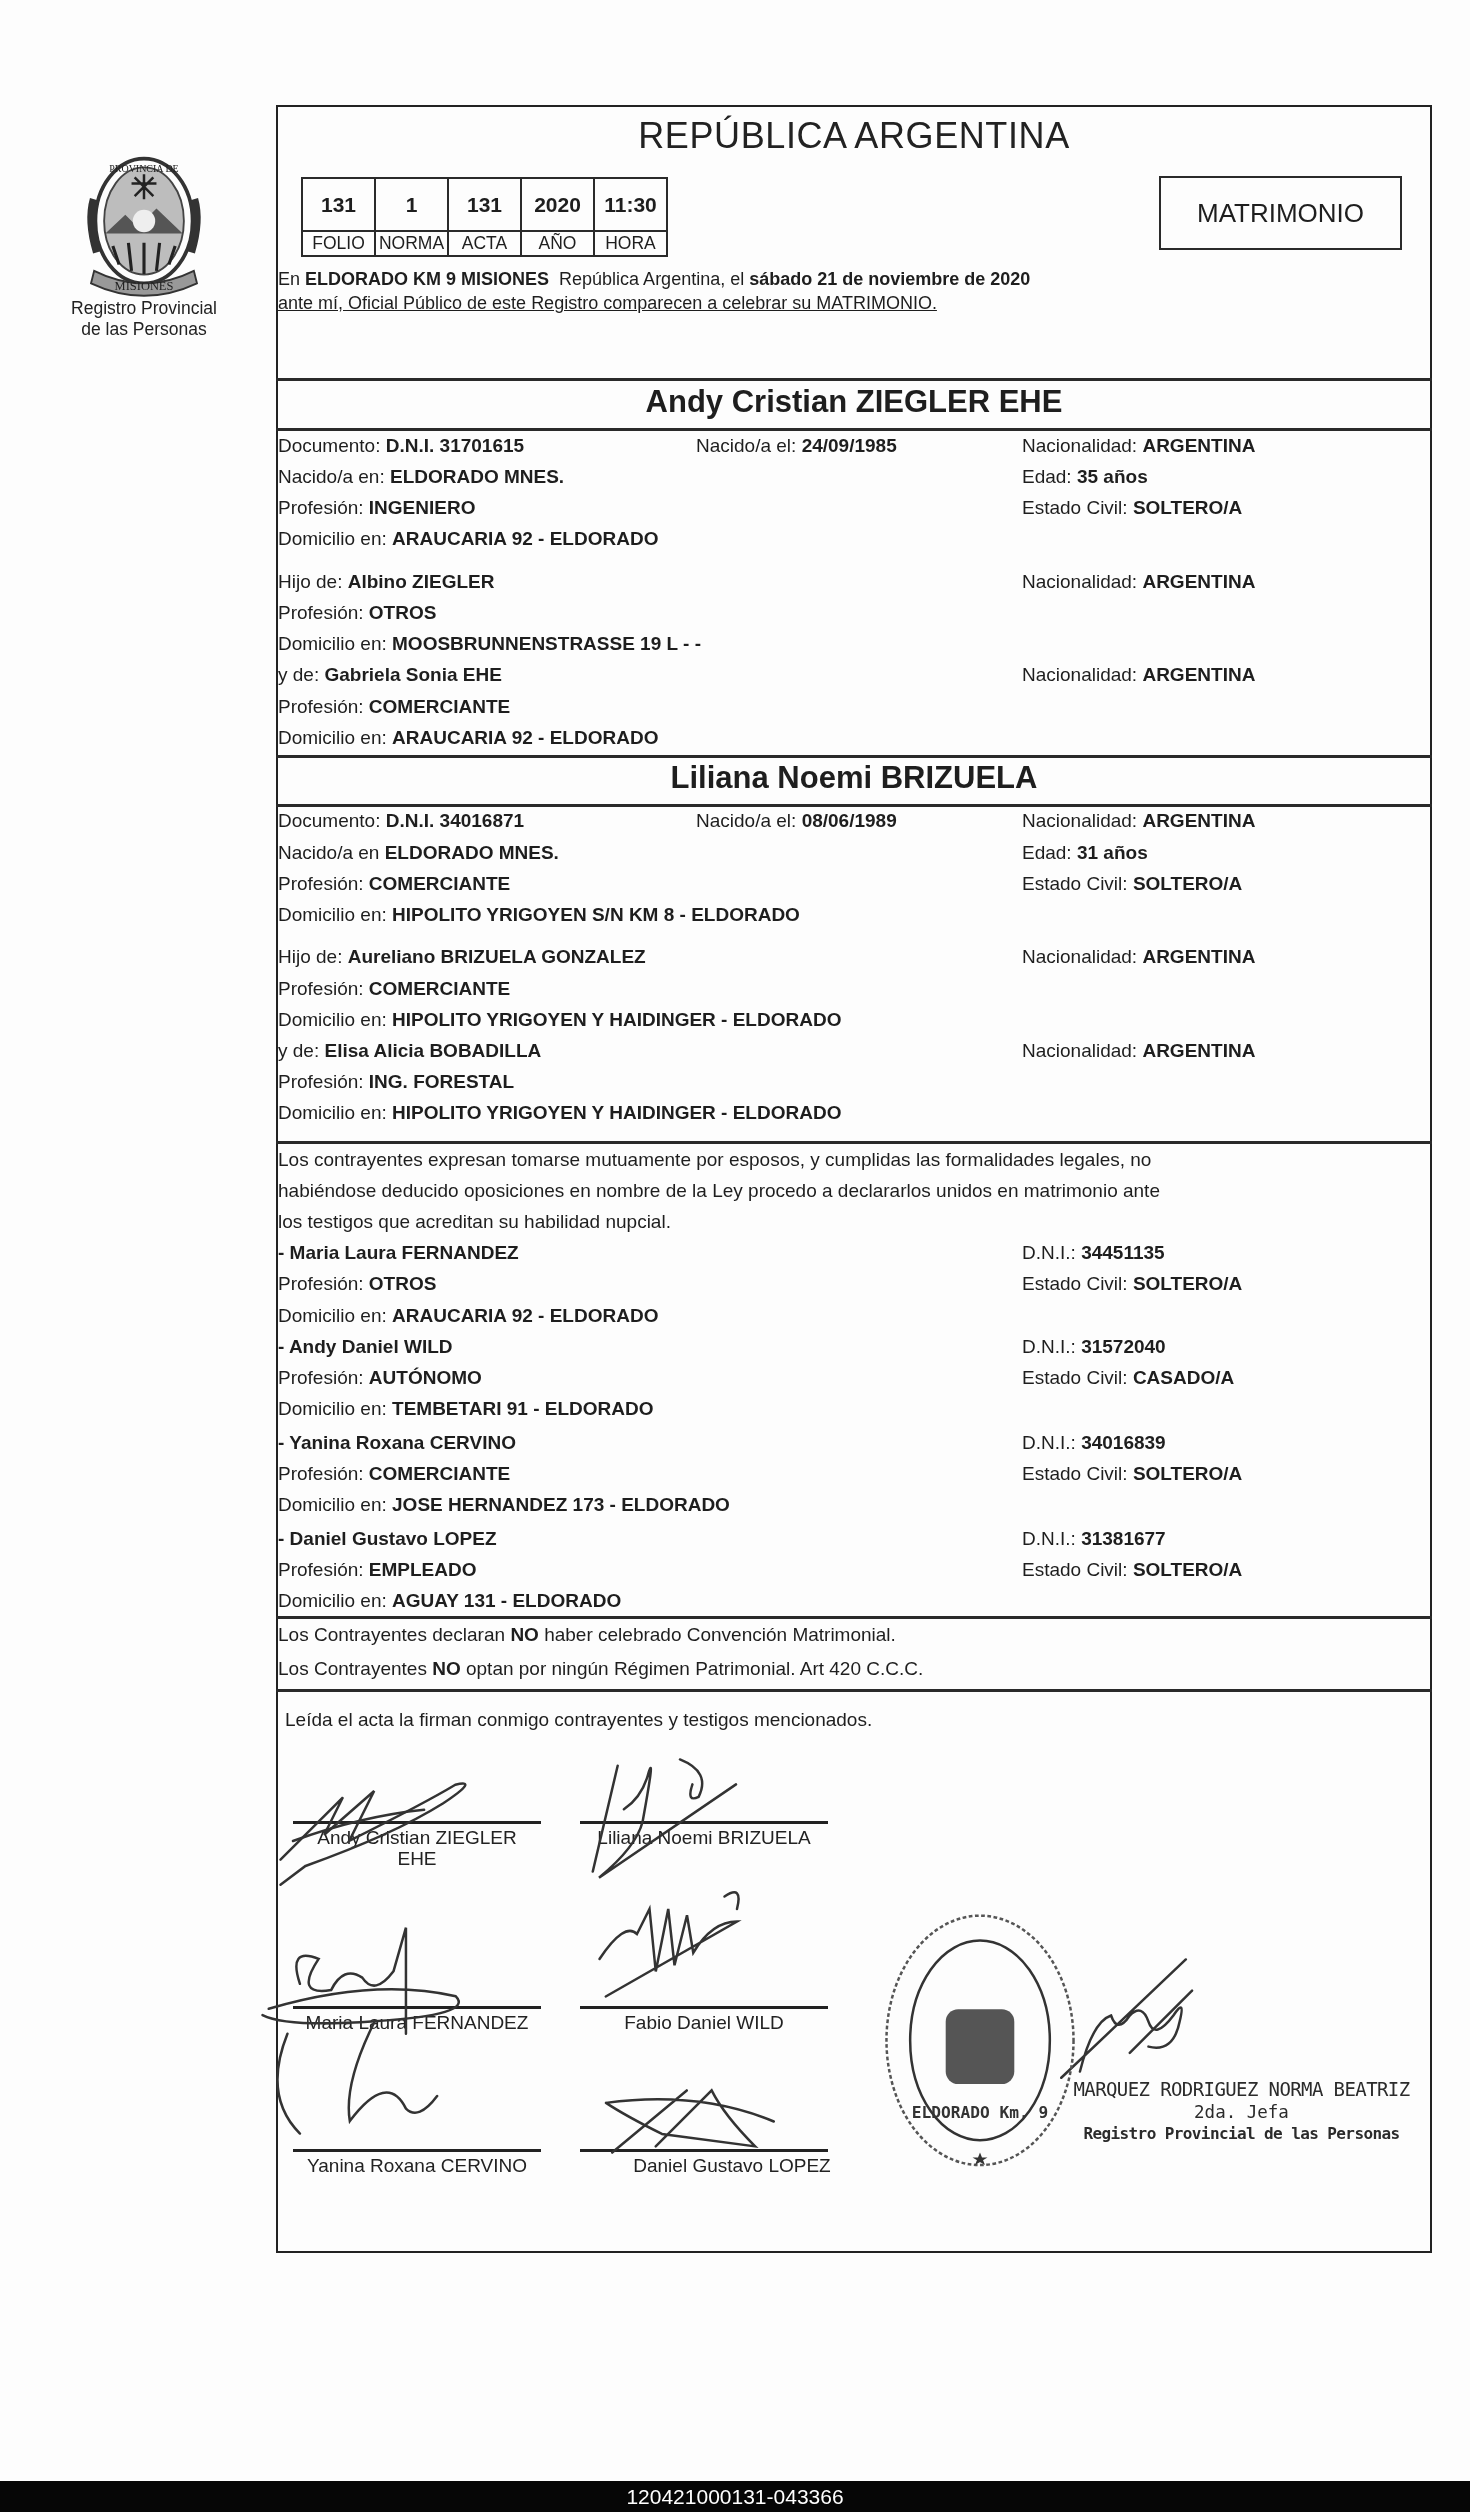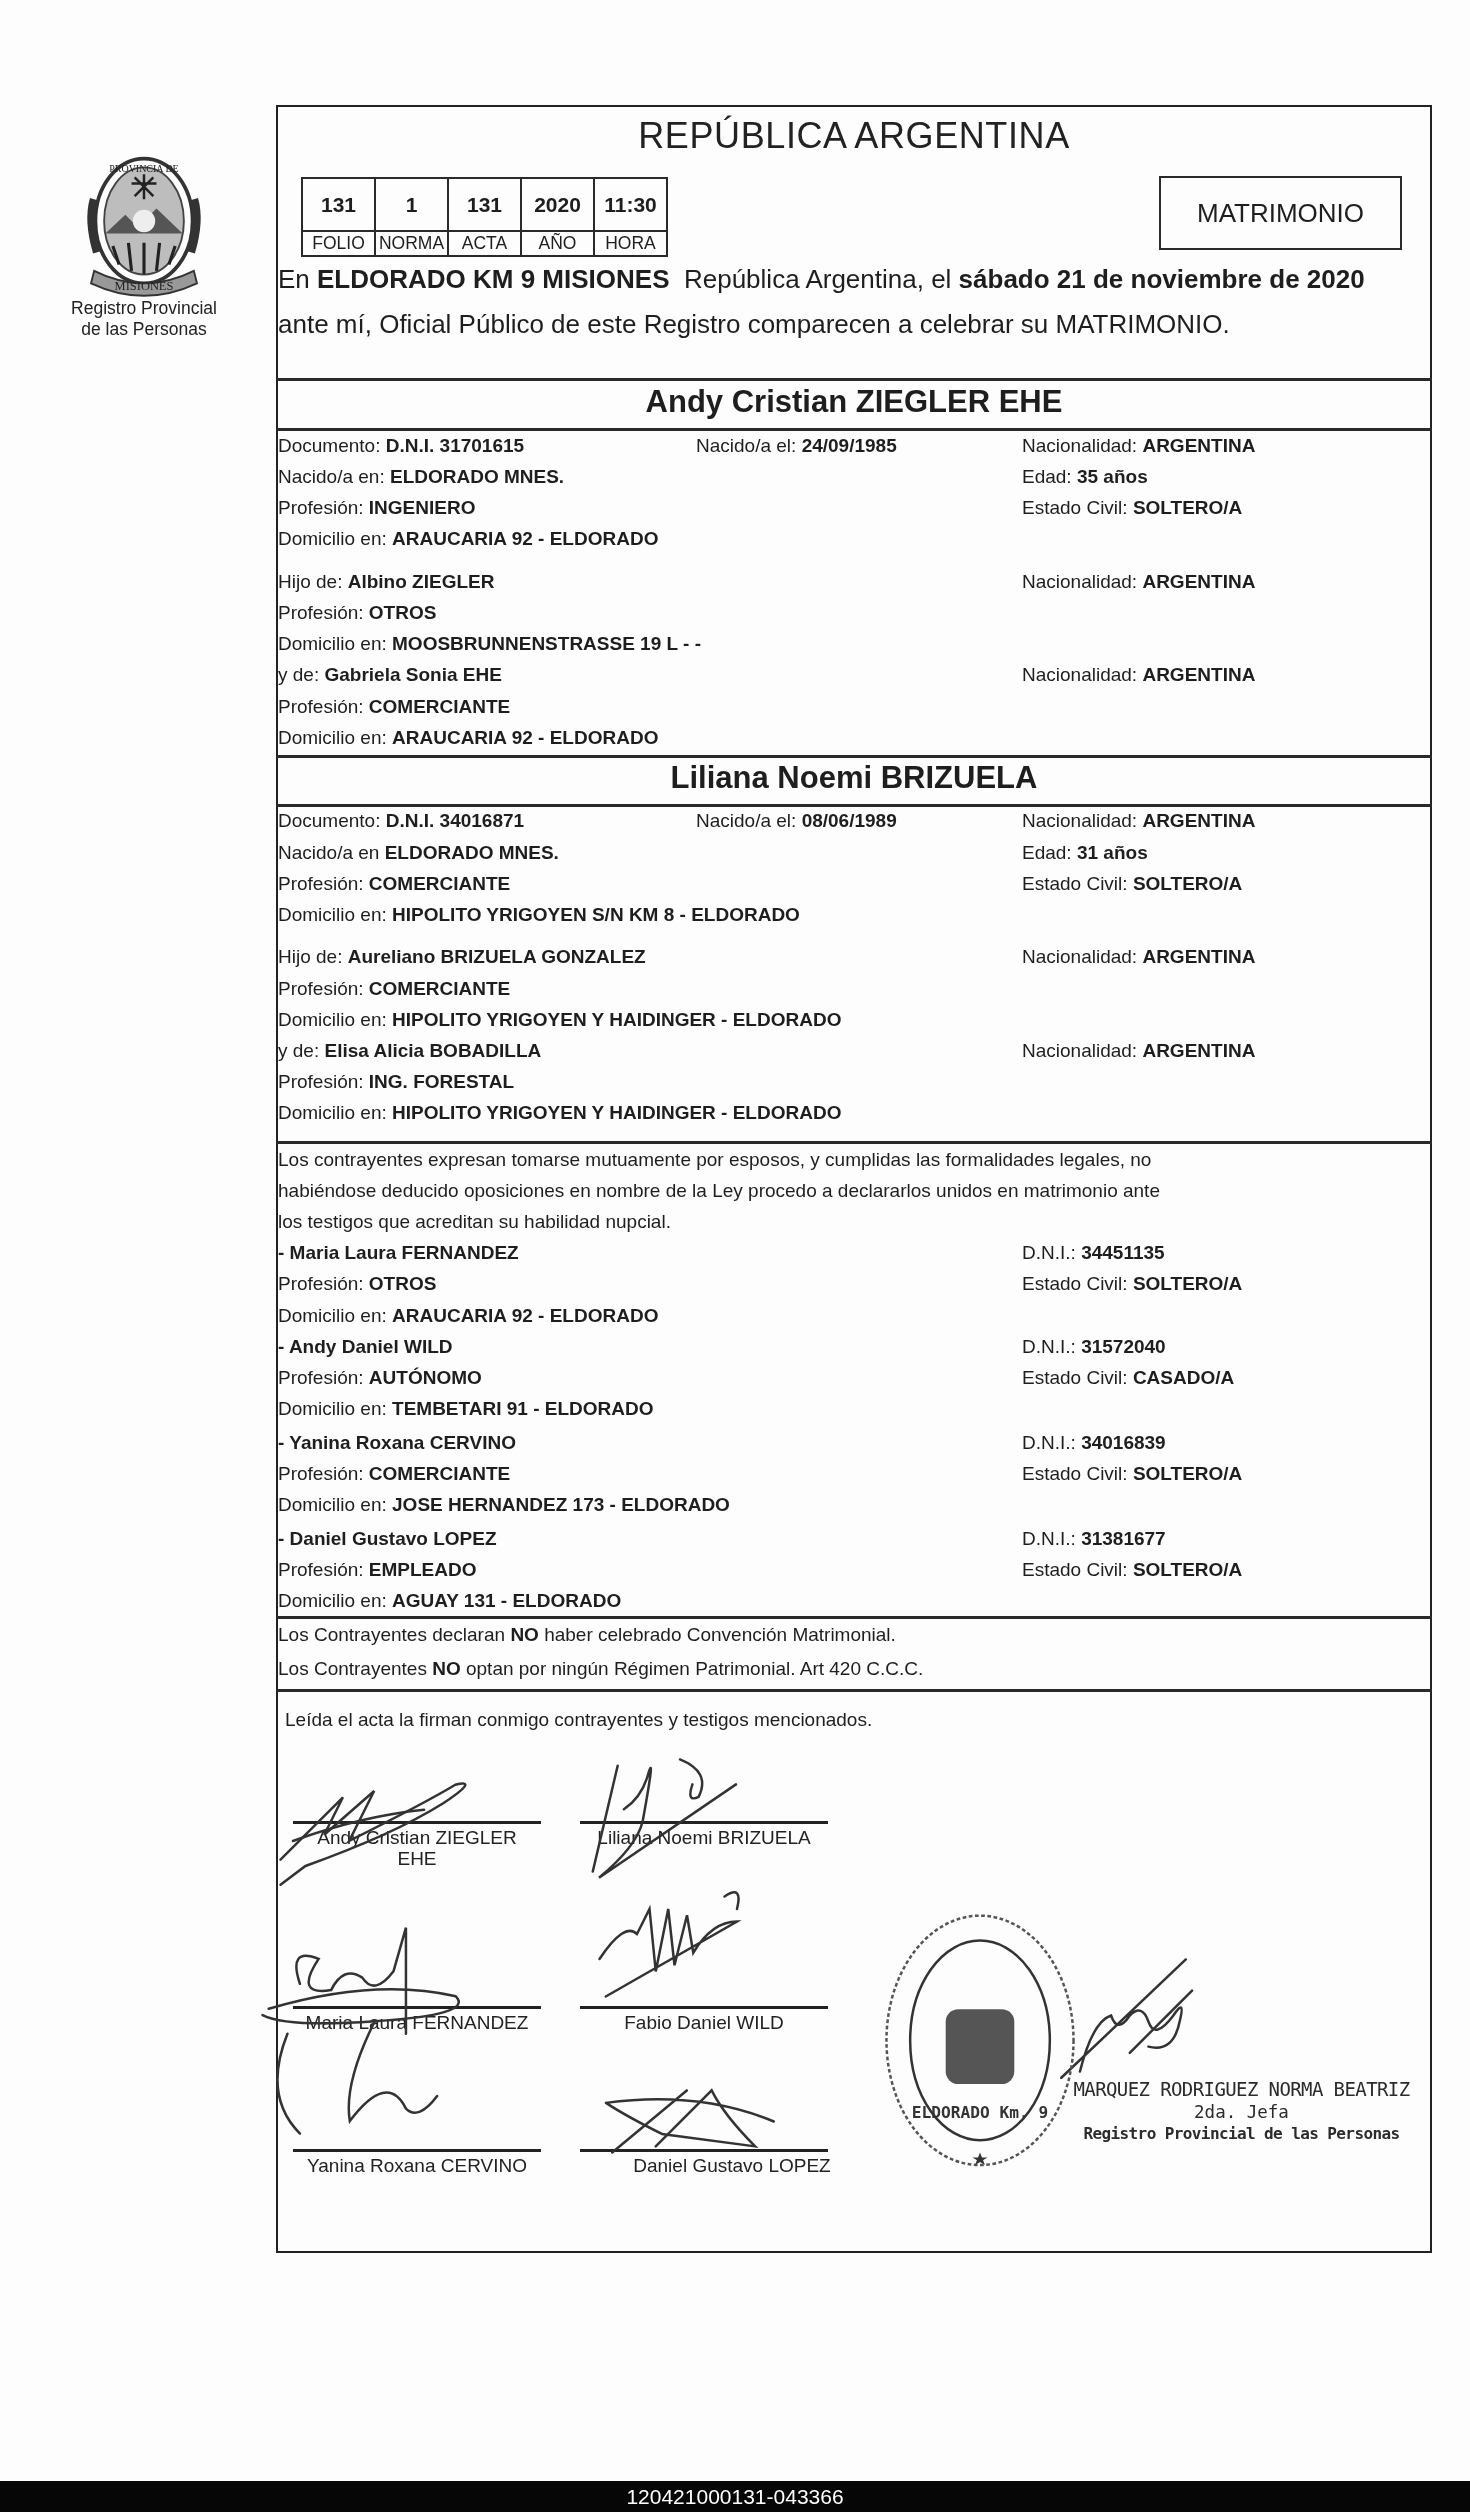--- a/index.html
+++ b/index.html
@@ -24,23 +24,23 @@
 
   
   #acta { left:301px; top:177px; border-collapse:collapse; font-size:21px; }
   #acta td { border:2.5px solid #2a2a2a; text-align:center; padding:0; }
   #acta tr.vals td { height:51px; width:71px;font-weight:bold; }
   #acta tr.labs td { height:22.5px; font-size:17.5px; line-height:19px;margin-top:12px; }
 
   #type-box { left:1159px; top:176px; width:243px; height:74px; border:2.5px solid #2a2a2a; box-sizing:border-box;
     display:flex; align-items:center; justify-content:center; font-size:26px; }
 
-  .txt { font-size:26px; line-height:31px; white-space:nowrap; }
+  .txt { font-size:18px; line-height:31px; white-space:nowrap; }
   #intro1 { left:278px; top:264px; }
-  #intro2 { left:278px; top:309px; }
+  #intro2 { left:278px; top:288px;text-decoration:underline; }
 
   .name-h { left:276px; width:1156px; text-align:center; font-size:31px; font-weight:bold; }
 
   .row { position:absolute; font-size:19px; line-height:27.5px; white-space:nowrap; }
   .c1 { left:278px; } .c2 { left:696px; } .c3 { left:1022px; }
 
   
   .sigline { position:absolute; height:2.5px; background:#222; }
   .siglab { position:absolute; font-size:19px; line-height:21px; text-align:center; color:#222; }
   svg.sig { position:absolute; overflow:visible; }

